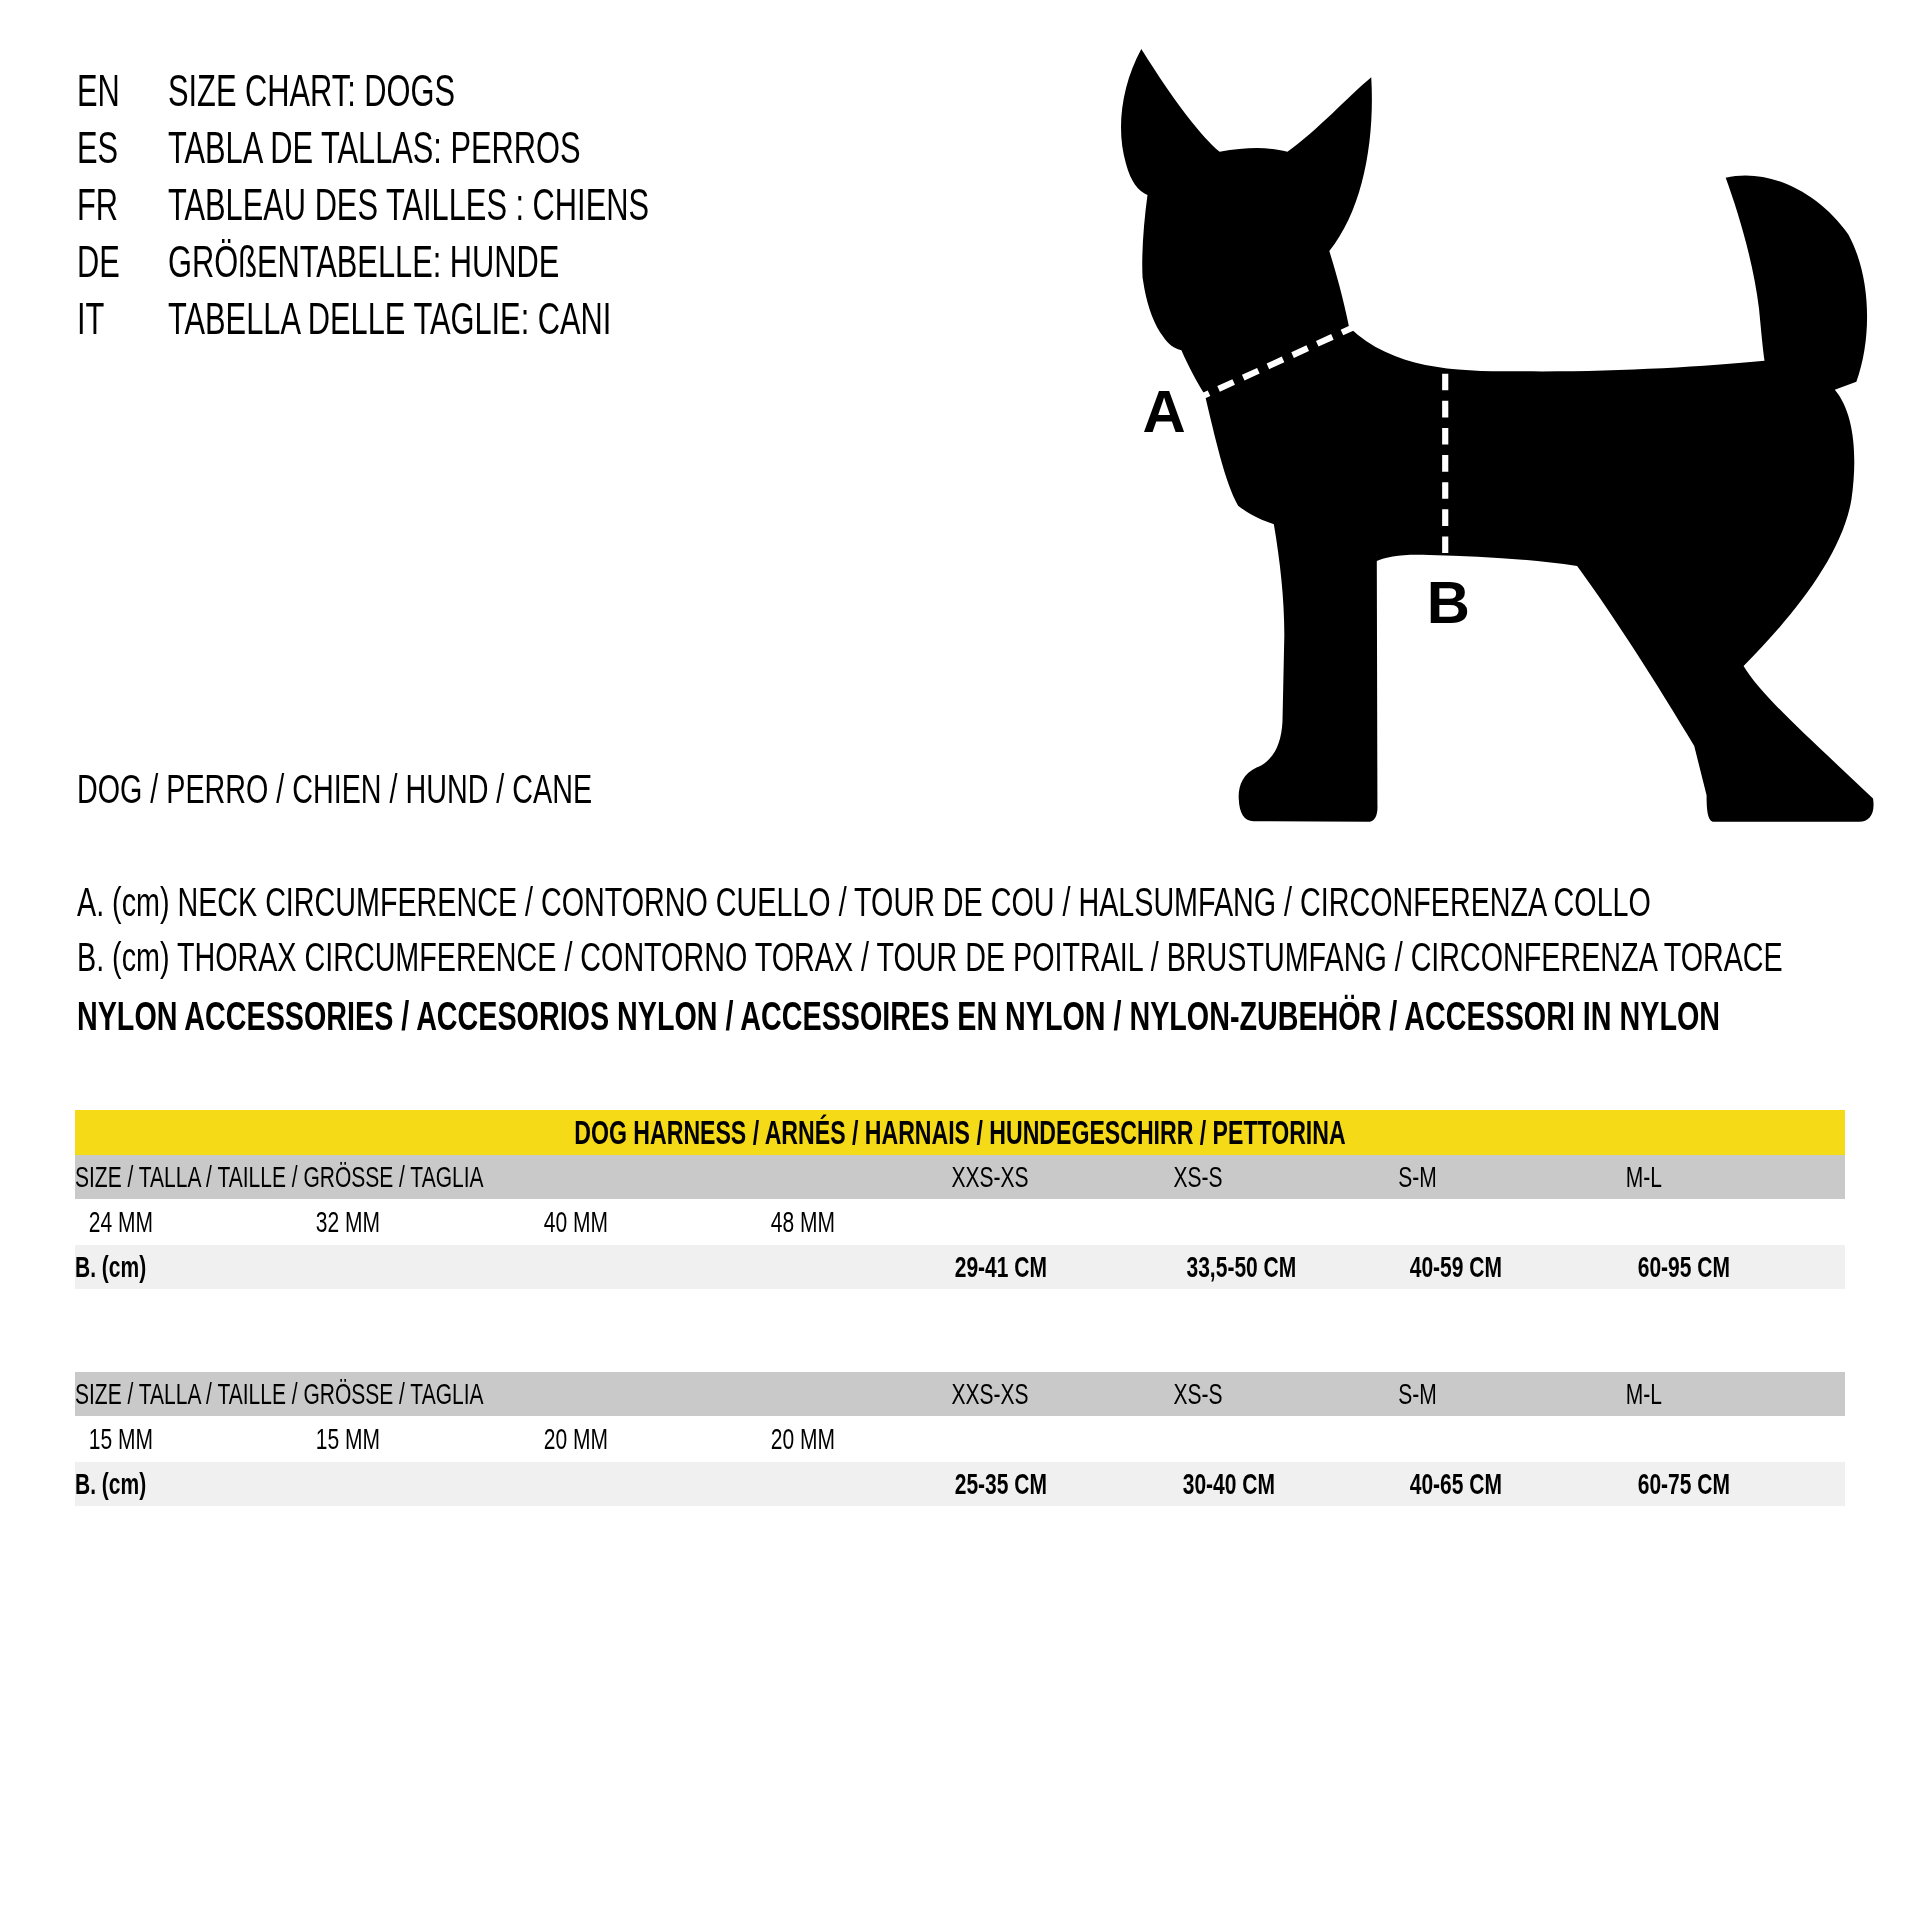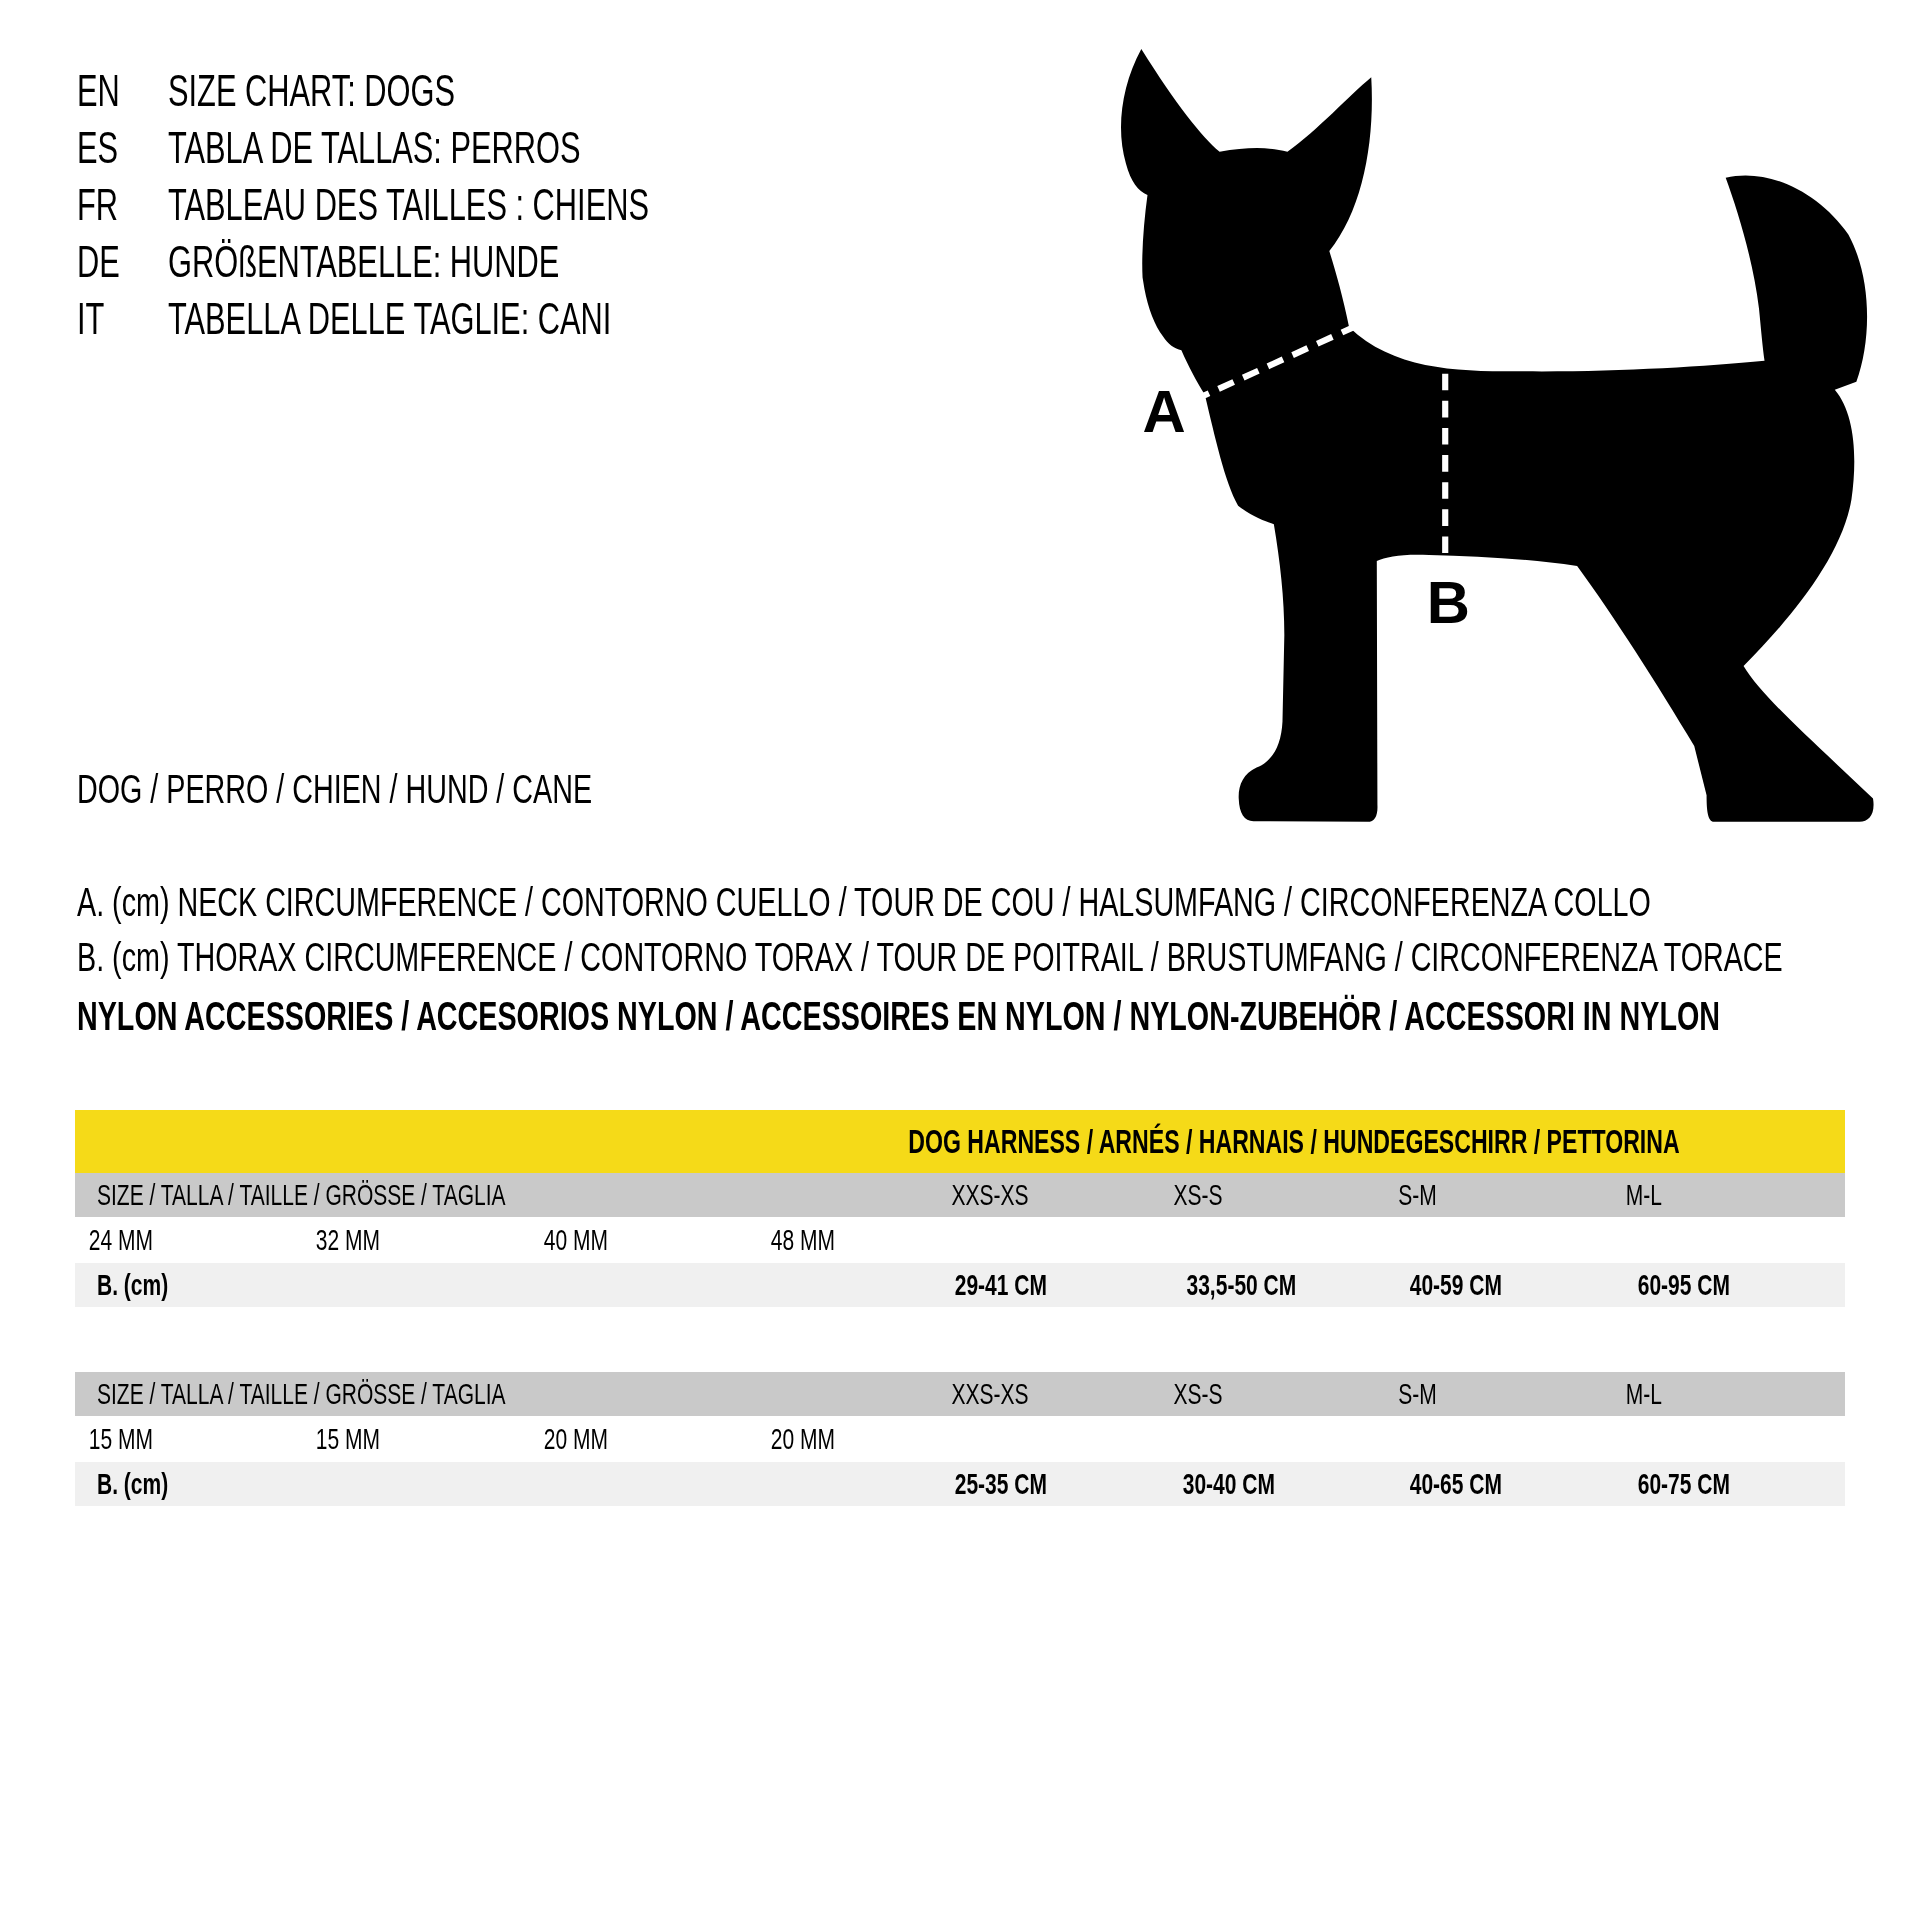--- a/index.html
+++ b/index.html
@@ -26,27 +26,27 @@
 
   
   .caption{position:absolute;left:77px;top:769px;font-size:41px;line-height:41px;text-decoration:underline;}
   .note{position:absolute;left:77px;font-size:41px;line-height:41px;}
   .note.a{top:882px;}
   .note.b{top:937px;}
   .note.mat{top:996px;font-weight:bold;}
 
   
   .tbl{position:absolute;left:75px;width:1770px;}
-  .tbl-header{height:63px;background:var(--yellow);display:flex;align-items:center;justify-content:flex-end;
+  .tbl-header{height:45px;background:var(--yellow);display:flex;align-items:center;justify-content:center;
               font-weight:bold;font-size:33px;}
   .trow{display:flex;align-items:center;font-size:30px;}
   .trow.sizes{height:44px;background:var(--band-gray);}
   .trow.r1{height:46px;background:#ffffff;}
   .trow.r2{height:44px;background:var(--row-gray);font-weight:bold;}
-  .tlabel{width:48.6%;box-sizing:border-box;padding-left:22px;}
+  .tlabel{width:48.6%;box-sizing:border-box;}
   .tval{width:12.85%;display:flex;align-items:center;justify-content:flex-start;text-align:center;}
 
   .dogfig{position:absolute;left:1084px;top:31px;width:826px;height:826px;}
   svg text{font-family:"Liberation Sans", sans-serif;}
 </style>
 </head>
 <body>
 
 <div class="langs">
   <div class="lang-row">

